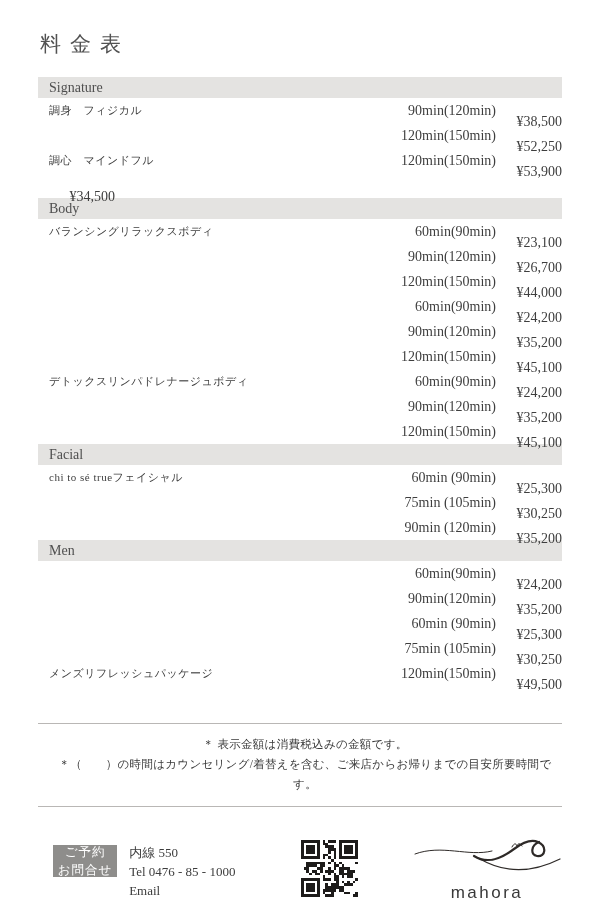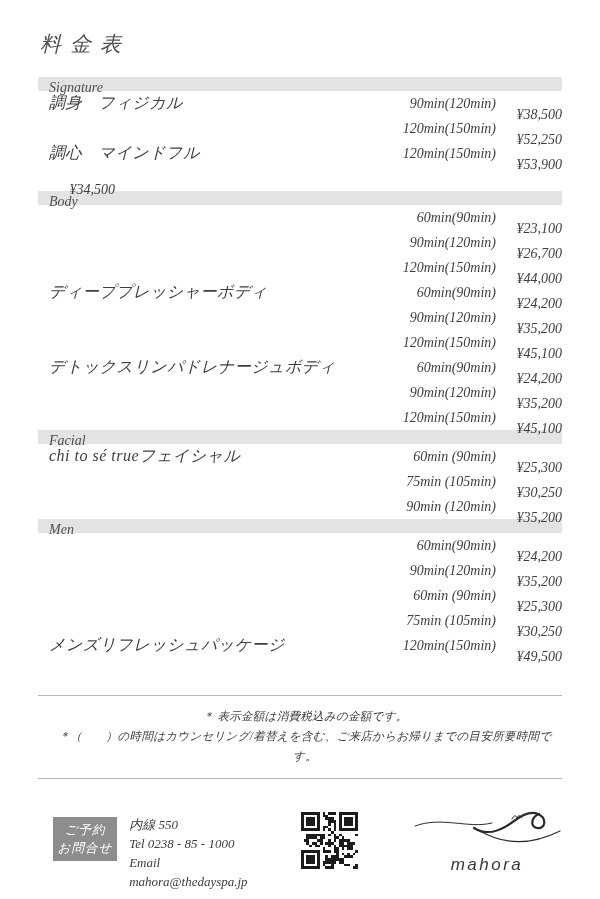--- a/index.html
+++ b/index.html
@@ -12,48 +12,47 @@
   html,body{width:600px;height:899px;}
   body{
     background:#ffffff;
     color:var(--text);
     font-family:"Liberation Serif","DejaVu Serif",serif;
     overflow:hidden;
   }
   .page{
     width:600px;height:899px;
     padding:26px 38px 7px 38px;
-    font-style:italic;
   }
   h1.title{
     font-size:21px;
     font-weight:normal;
     letter-spacing:9px;
     color:#525252;
     margin:4px 0 19px 2px;
   }
   
   section{margin:0;}
   .bar{
     background:var(--bar-bg);
-    height:14px;
+    height:21px;
     line-height:21px;
     padding-left:11px;
     font-size:14px;
     color:#4f4f4f;
   }
   .row{
     display:flex;
     align-items:center;
     height:25px;
     padding-left:11px;
   }
   .svc{
     flex:0 0 auto;
-    font-size:16px;
+    font-size:11px;
     letter-spacing:0.5px;
   }
   .dur{
     flex:1 1 auto;
     text-align:right;
     font-size:14px;
     white-space:pre;
   }
   .price{
     flex:0 0 66px;
@@ -81,21 +80,21 @@
   
   .footer{
     display:flex;
     align-items:flex-start;
     margin-top:22px;
   }
   .contact-box{
     margin-left:15px;
     margin-top:16px;
     width:84px;
-    height:44px;
+    height:32px;
     background:var(--box-bg);
     color:#ffffff;
     font-size:12.5px;
     line-height:18px;
     display:flex;
     flex-direction:column;
     align-items:center;
     justify-content:center;
     letter-spacing:1px;
   }
@@ -162,38 +161,38 @@
     <span class="svc"></span>
     <span class="price">¥34,500</span>
   </div>
 </div>
   </section>
 
   <section>
     <div class="bar">Body</div>
     <div class="rows">
   <div class="row">
+    <span class="svc">バランシングリラックスボディ</span>
     <span class="dur">60min(90min)</span>
     <span class="price">¥23,100</span>
   </div>
 
   <div class="row">
     <span class="svc"></span>
     <span class="dur">90min(120min)</span>
     <span class="price">¥26,700</span>
   </div>
 
   <div class="row">
     <span class="svc"></span>
     <span class="dur">120min(150min)</span>
     <span class="price">¥44,000</span>
   </div>
 
   <div class="row">
-    <span class="svc">ディーププレッシャーボディ</span>
     <span class="dur">60min(90min)</span>
     <span class="price">¥24,200</span>
   </div>
 
   <div class="row">
     <span class="svc"></span>
     <span class="dur">90min(120min)</span>
     <span class="price">¥35,200</span>
   </div>
 
@@ -287,21 +286,21 @@
   </div>
   <hr class="rule">
 
   <div class="footer">
     <div class="contact-box">
       <span>ご予約</span>
       <span>お問合せ</span>
     </div>
     <div class="contact-info">
       <div>内線 550</div>
-      <div>Tel 0238 - 85 - 1000</div>
+      <div>Tel 0476 - 85 - 1000</div>
       <div>Email mahora@thedayspa.jp</div>
     </div>
     <div class="qr" id="qr">
         <svg viewBox="0 0 21 21" shape-rendering="crispEdges" fill="#1d1b1a">
           <rect width="21" height="21" fill="#fff"></rect>
           <rect x="0" y="0" width="1" height="1"></rect>
           <rect x="1" y="0" width="1" height="1"></rect>
           <rect x="2" y="0" width="1" height="1"></rect>
           <rect x="3" y="0" width="1" height="1"></rect>
           <rect x="4" y="0" width="1" height="1"></rect>

